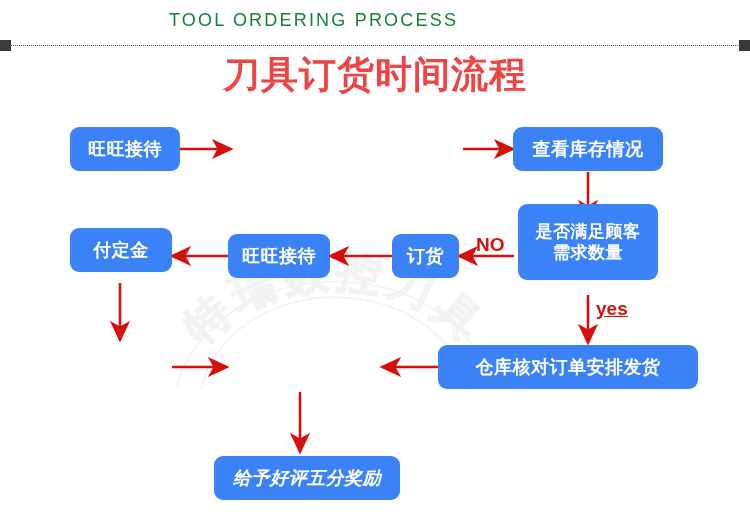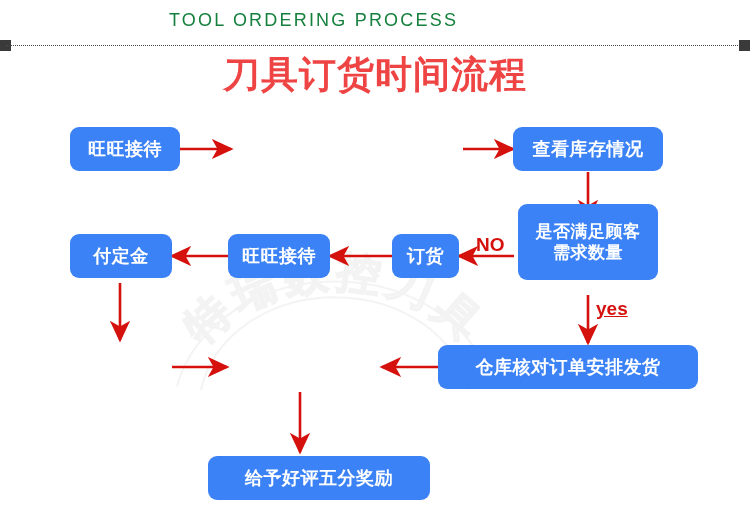--- a/index.html
+++ b/index.html
@@ -183,25 +183,25 @@
 
   <div class="node" style="left:513px; top:127px; width:150px; height:44px;">查看库存情况</div>
 
   <div class="node" style="left:518px; top:204px; width:140px; height:76px; font-size:17px;">是否满足顾客
 需求数量</div>
 
   <div class="node" style="left:392px; top:234px; width:67px; height:44px;">订货</div>
 
   <div class="node" style="left:228px; top:234px; width:102px; height:44px;">旺旺接待</div>
 
-  <div class="node" style="left:70px; top:234px; width:102px; height:44px;">付定金</div>
+  <div class="node" style="left:70px; top:228px; width:102px; height:44px;">付定金</div>
 
 
 
   <div class="node" style="left:438px; top:345px; width:260px; height:44px;">仓库核对订单安排发货</div>
 
-  <div class="node" style="left:208px; top:456px; width:222px; height:44px;">给予好评五分奖励</div>
+  <div class="node" style="left:214px; top:456px; width:186px; height:44px;font-style:italic;">给予好评五分奖励</div>
 
   <div class="label" style="left:476px; top:218px;margin-top:16px;">NO</div>
 
   <div class="label" style="left:596px; top:298px;text-decoration:underline;">yes</div>
 
 </div>
 
 </body></html>

